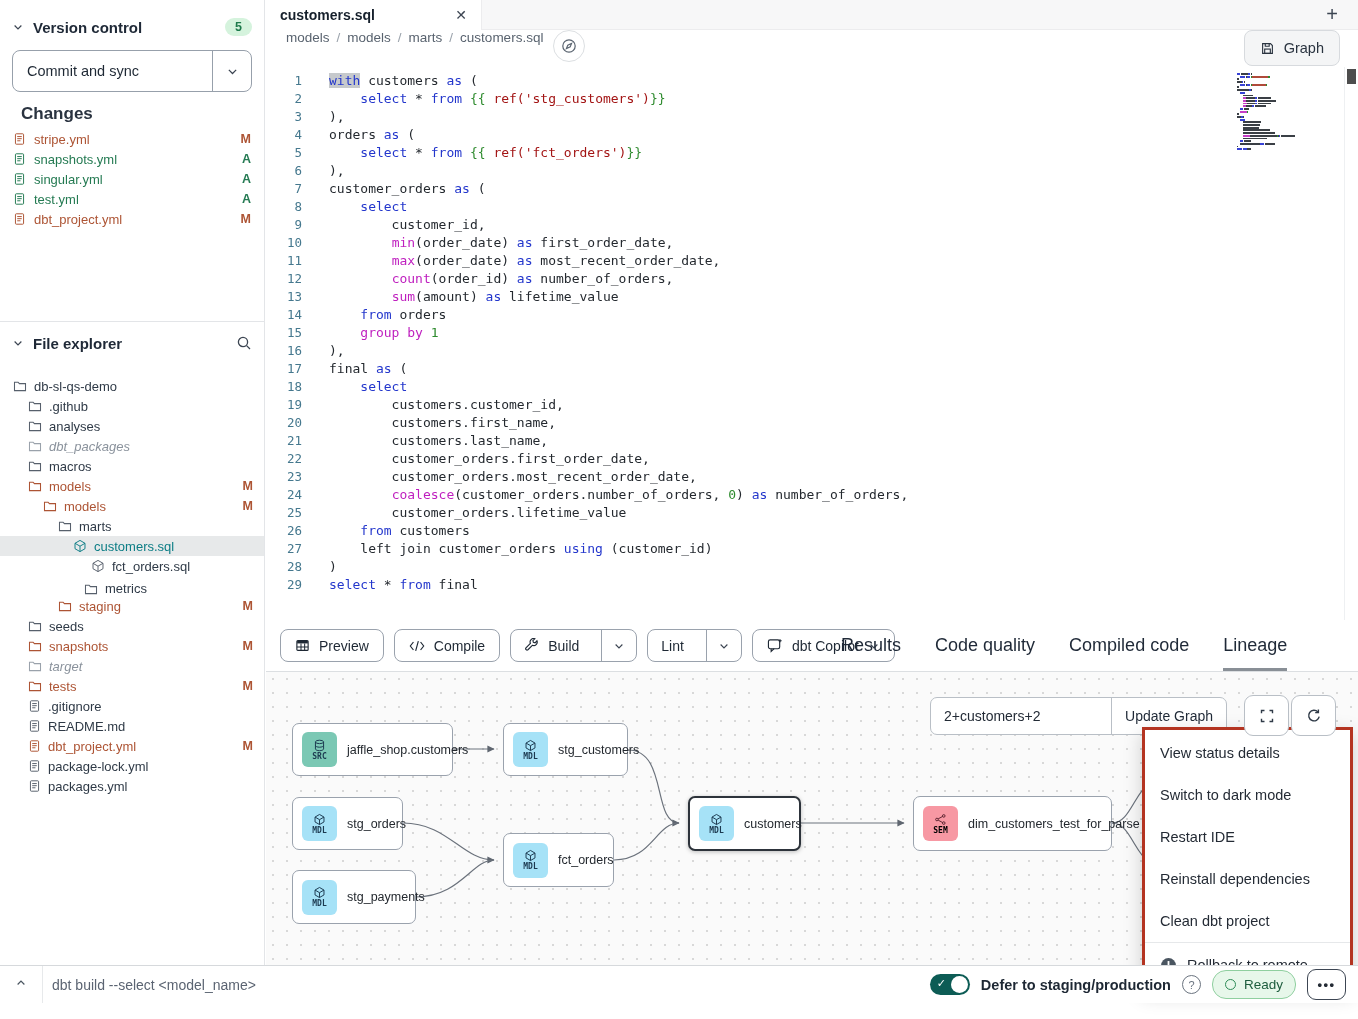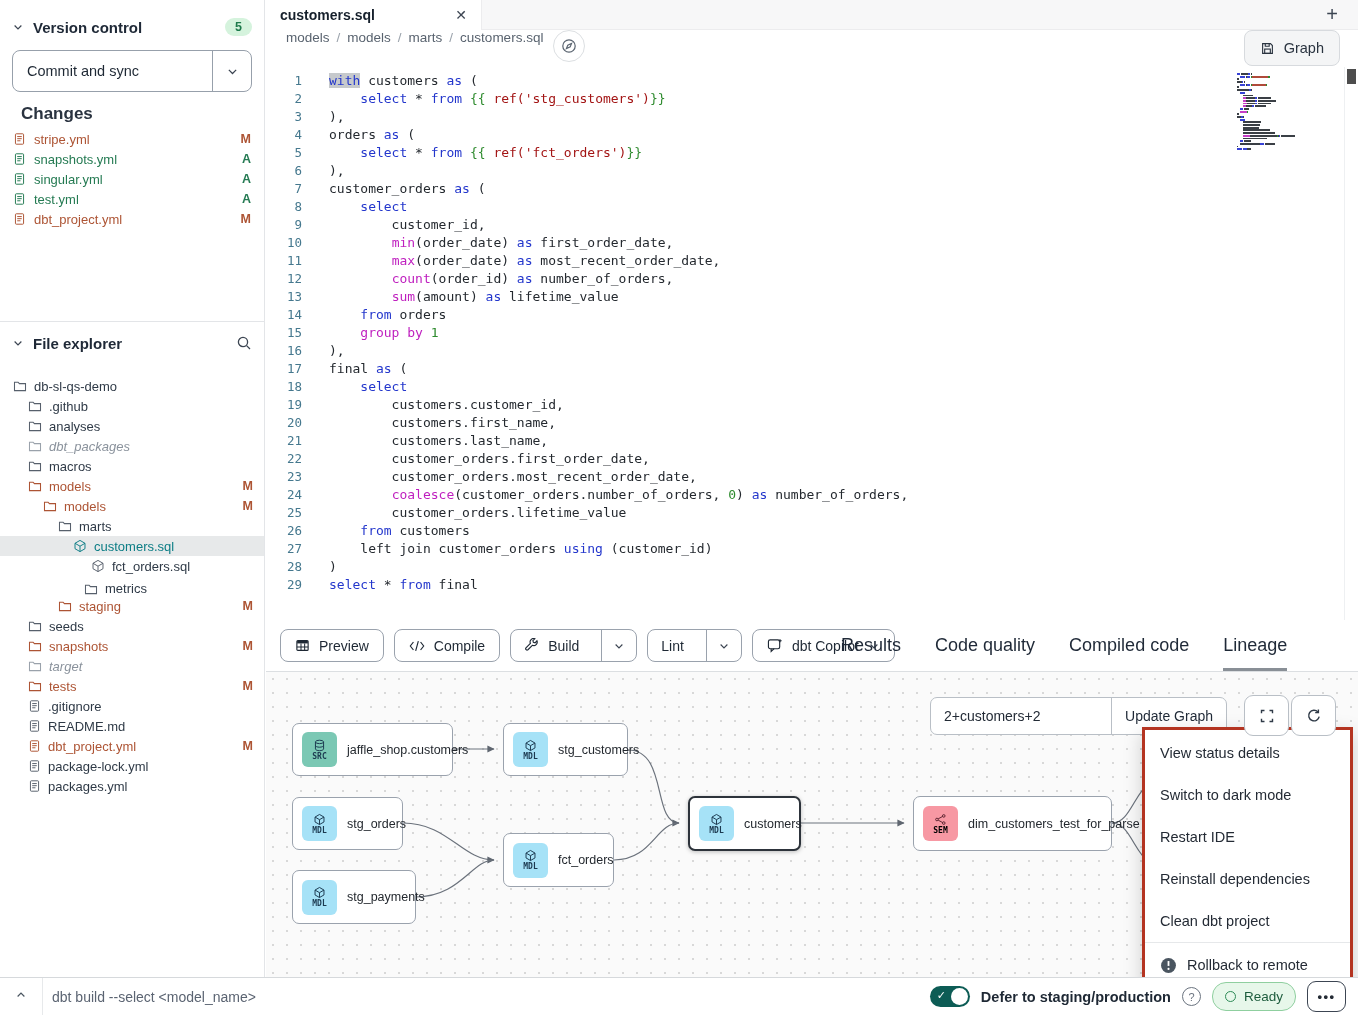--- a/index.html
+++ b/index.html
@@ -78,21 +78,21 @@
   .lin-update{border-left:1px solid #b9bfc6;display:flex;align-items:center;padding:0 13px;font-size:14px;color:#1f2937;white-space:nowrap}
   .icon-btn{position:absolute;top:23px;width:43px;height:39px;border:1px solid #b9bfc6;border-radius:9px;background:#fff;color:#2f3a47;z-index:12}
 
   
   .ctx-menu{position:absolute;left:1142px;top:727px;width:211px;background:#fff;border:3px solid #b43421;box-shadow:0 6px 18px rgba(0,0,0,.18);z-index:10;box-sizing:border-box;padding-top:2px}
   .menu-item{height:42px;display:flex;align-items:center;padding-left:15px;font-size:14.5px;color:#242b35}
   .menu-sep{border-top:1px solid #e6e8ea}
   .menu-danger{height:44px;display:flex;align-items:center;gap:10px;padding-left:15px;font-size:14.5px;color:#242b35}
 
   
-  .statusbar{position:absolute;left:0;bottom:4px;width:1358px;height:38px;border-top:1px solid #d6d9dc;background:#fff;display:flex;align-items:center;box-sizing:border-box;z-index:20}
+  .statusbar{position:absolute;left:0;bottom:16px;width:1358px;height:38px;border-top:1px solid #d6d9dc;background:#fff;display:flex;align-items:center;box-sizing:border-box;z-index:20}
   .caret-up{width:42px;text-align:center;color:#4a5560;font-size:13px}
   .sb-vdiv{width:1px;height:37px;background:#e7e9eb}
   .command{padding-left:9px;font-size:14px;color:#5b6472}
   .sb-right{margin-left:auto;display:flex;align-items:center;gap:11px;padding-right:12px}
   .toggle{width:40px;height:21px;border-radius:11px;background:#0d5c55;position:relative}
   .knob{position:absolute;right:2px;top:2px;width:17px;height:17px;border-radius:50%;background:#fff}
   .tg-check{position:absolute;left:7px;top:3px;color:#fff;font-size:11px}
   .defer{font-size:14.5px;font-weight:bold;color:#1e2834}
   .help{width:17px;height:17px;border:1px solid #6b7480;border-radius:50%;font-size:11px;color:#6b7480}
   .ready{height:27px;border:1px solid #8fcf9f;background:#e7f7ea;border-radius:14px;display:flex;align-items:center;gap:8px;padding:0 12px;font-size:13.5px;color:#1d5c3d}

